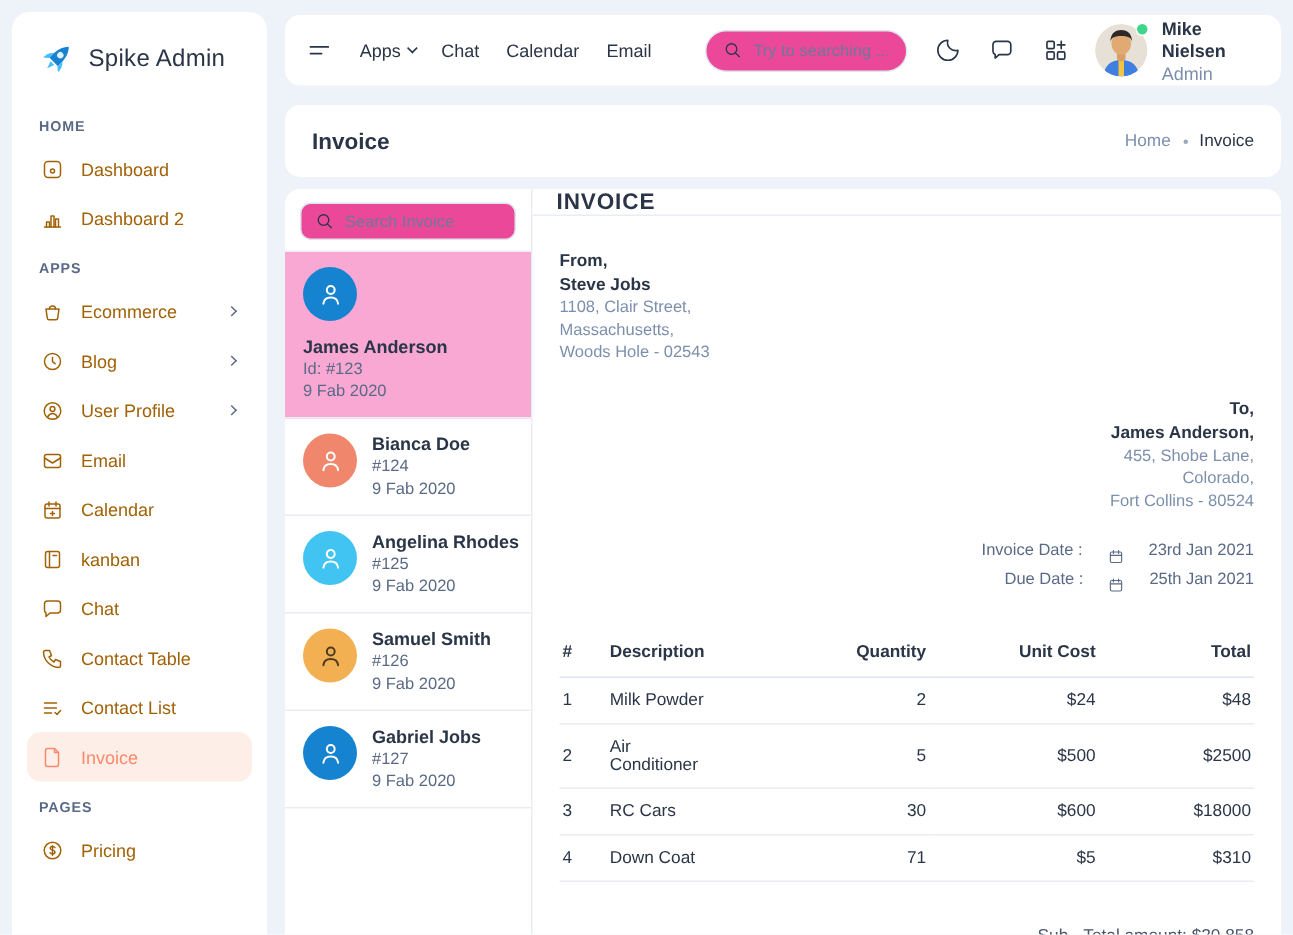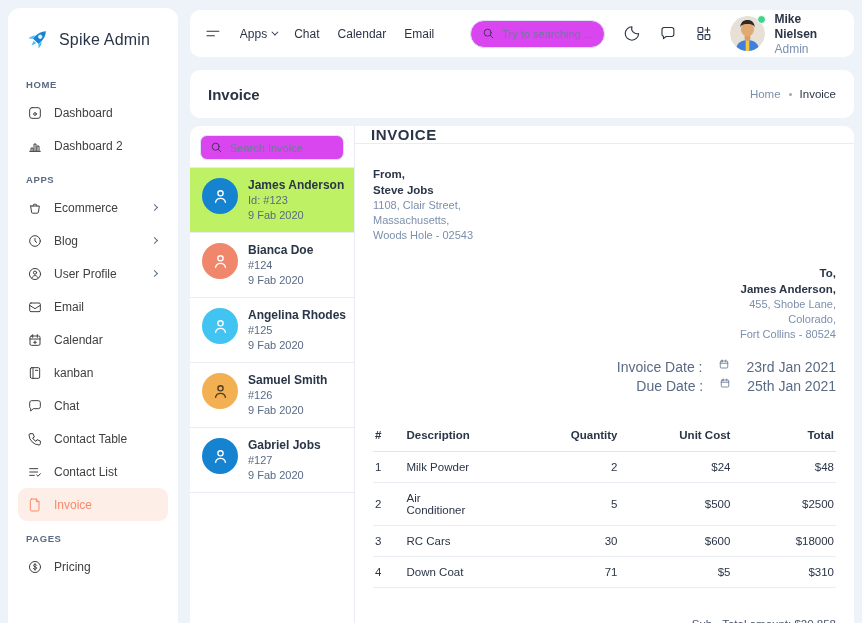--- a/index.html
+++ b/index.html
@@ -10,33 +10,33 @@
     font-family:"Liberation Sans", sans-serif;
     color:#2a3547;
   }
   .card { position:absolute; background:#fff; border-radius:10px; }
 
   
   #sidebar { left:8px; top:8px; width:170px; height:640px; border-radius:12px; padding:14px 10px; }
   .brand { display:flex; align-items:center; gap:8px; padding:4px 6px 14px; }
   .brand-name { font-size:16px; font-weight:normal; letter-spacing:.2px; }
   .nav-section-label { font-size:9.5px; font-weight:bold; letter-spacing:.6px; color:#5a6a85; padding:12px 8px 6px; }
-  .nav-item { display:flex; align-items:center; gap:11px; height:33px; padding:0 9px; border-radius:9px; font-size:12px; color:#404040; cursor:pointer; }
+  .nav-item { display:flex; align-items:center; gap:11px; height:33px; padding:0 9px; border-radius:9px; font-size:12px; color:#a16207; cursor:pointer; }
   .nav-item .lbl { flex:1; white-space:nowrap; }
   .nav-item.active { background:#fdeee7; color:#fa896b; }
   .chev-r { width:5px; height:5px; border-top:1.5px solid #5a6a85; border-right:1.5px solid #5a6a85; transform:rotate(45deg); margin-right:2px; }
   .ic { width:16px; height:16px; fill:none; stroke:currentColor; stroke-width:1.5; stroke-linecap:round; stroke-linejoin:round; flex-shrink:0; }
 
   
   #topbar { left:190px; top:10px; width:664px; height:47px; display:flex; align-items:center; padding:0 14px; gap:18px; }
   .tb-ic { width:19px; height:19px; fill:none; stroke:#2a3547; stroke-width:1.5; stroke-linecap:round; stroke-linejoin:round; cursor:pointer; }
   .tb-link { font-size:12px; color:#2a3547; display:flex; align-items:center; gap:4px; cursor:pointer; }
   .chev-d { width:5px; height:5px; border-right:1.3px solid #2a3547; border-bottom:1.3px solid #2a3547; transform:rotate(45deg) translateY(-2px); }
   .spacer { flex:1; }
-  .searchbox { display:flex; align-items:center; gap:7px; width:142px; height:28px; border:1px solid #dfe5ef; border-radius:14px; padding:0 11px; background:#d946ef; }
+  .searchbox { display:flex; align-items:center; gap:7px; width:142px; height:28px; border:1px solid #dfe5ef; border-radius:14px; padding:0 11px; background:#ec4899; }
   .searchbox input { border:none; outline:none; width:100%; font-size:11px; color:#2a3547; background:transparent; font-family:"Liberation Sans",sans-serif; }
   .searchbox input::placeholder { color:#6b7a99; }
   .s-ic { width:13px; height:13px; fill:none; stroke:#2a3547; stroke-width:1.6; stroke-linecap:round; flex-shrink:0; }
   .user { display:flex; align-items:center; gap:9px; cursor:pointer; }
   .avatar-wrap { position:relative; width:35px; height:35px; }
   .avatar-wrap svg { width:35px; height:35px; border-radius:50%; display:block; }
   .online-dot { position:absolute; top:-1px; right:-1px; width:9px; height:9px; border-radius:50%; background:#3dd68c; border:1.5px solid #fff; }
   .user-name { font-size:12px; font-weight:bold; line-height:15px; }
   .user-role { font-size:12px; color:#7c8fac; }
 
@@ -47,35 +47,35 @@
   .crumb-home { color:#7c8fac; cursor:pointer; }
   .crumb-dot { width:3px; height:3px; border-radius:50%; background:#9aa8bf; }
   .crumb-cur { color:#2a3547; }
 
   
   #content { left:190px; top:126px; width:664px; height:510px; display:flex; overflow:hidden; }
   .list-col { width:165px; border-right:1px solid #e9edf3; flex-shrink:0; }
   .list-search { height:42px; padding:9px 10px; border-bottom:1px solid #e9edf3; }
   .list-search .searchbox { width:100%; height:25px; border-radius:7px; padding:0 9px; }
   .inv-item { display:flex; gap:10px; padding:10px 8px 10px 12px; border-bottom:1px solid #e9edf3; cursor:pointer; }
-  .inv-item.selected { background:#bef264; }
+  .inv-item.selected { background:#f9a8d4;flex-direction:column; }
   .av { width:36px; height:36px; border-radius:50%; display:flex; align-items:center; justify-content:center; color:#fff; flex-shrink:0; }
   .av svg { width:19px; height:19px; fill:none; stroke:currentColor; stroke-width:1.7; stroke-linecap:round; }
   .inv-meta { font-size:11px; color:#5a6a85; line-height:14.5px; }
   .inv-name { font-size:12px; font-weight:bold; color:#2a3547; line-height:15px; }
 
   .detail-col { flex:1; display:flex; flex-direction:column; }
   .detail-head { height:42px; border-bottom:1px solid #e9edf3; display:flex; align-items:center; padding:0 16px; font-size:15px; font-weight:bold; letter-spacing:.6px; }
   .detail-body { padding:16px 18px 10px; }
   .from-block { margin-top:6px; }
   .b-line { font-size:11.5px; font-weight:bold; line-height:16px; }
   .g-line { font-size:11px; color:#7c8fac; line-height:15px; }
   .to-block { text-align:right; margin-top:22px; }
   .date-lines { text-align:right; margin-top:16px; }
-  .date-line { font-size:14px; color:#5a6a85; line-height:19px; display:flex; justify-content:flex-end; align-items:flex-start; gap:16px; }
+  .date-line { font-size:11px; color:#5a6a85; line-height:19px; display:flex; justify-content:flex-end; align-items:flex-end; gap:16px; }
   .cal-ic { width:12px; height:12px; fill:none; stroke:#5a6a85; stroke-width:1.5; stroke-linecap:round; }
 
   table.items { width:100%; border-collapse:collapse; margin-top:26px; }
   table.items th { font-size:11.5px; font-weight:bold; color:#2a3547; text-align:right; padding:7px 2px 10px; border-bottom:1px solid #dfe5ef; }
   table.items td { font-size:11.5px; color:#2a3547; text-align:right; padding:9px 2px; border-bottom:1px solid #e9edf3; }
   table.items th.l, table.items td.l { text-align:left; }
   .col-num { width:32px; }
   .col-qty { width:150px; }
   .col-cost { width:115px; }
   .col-total { width:105px; }

